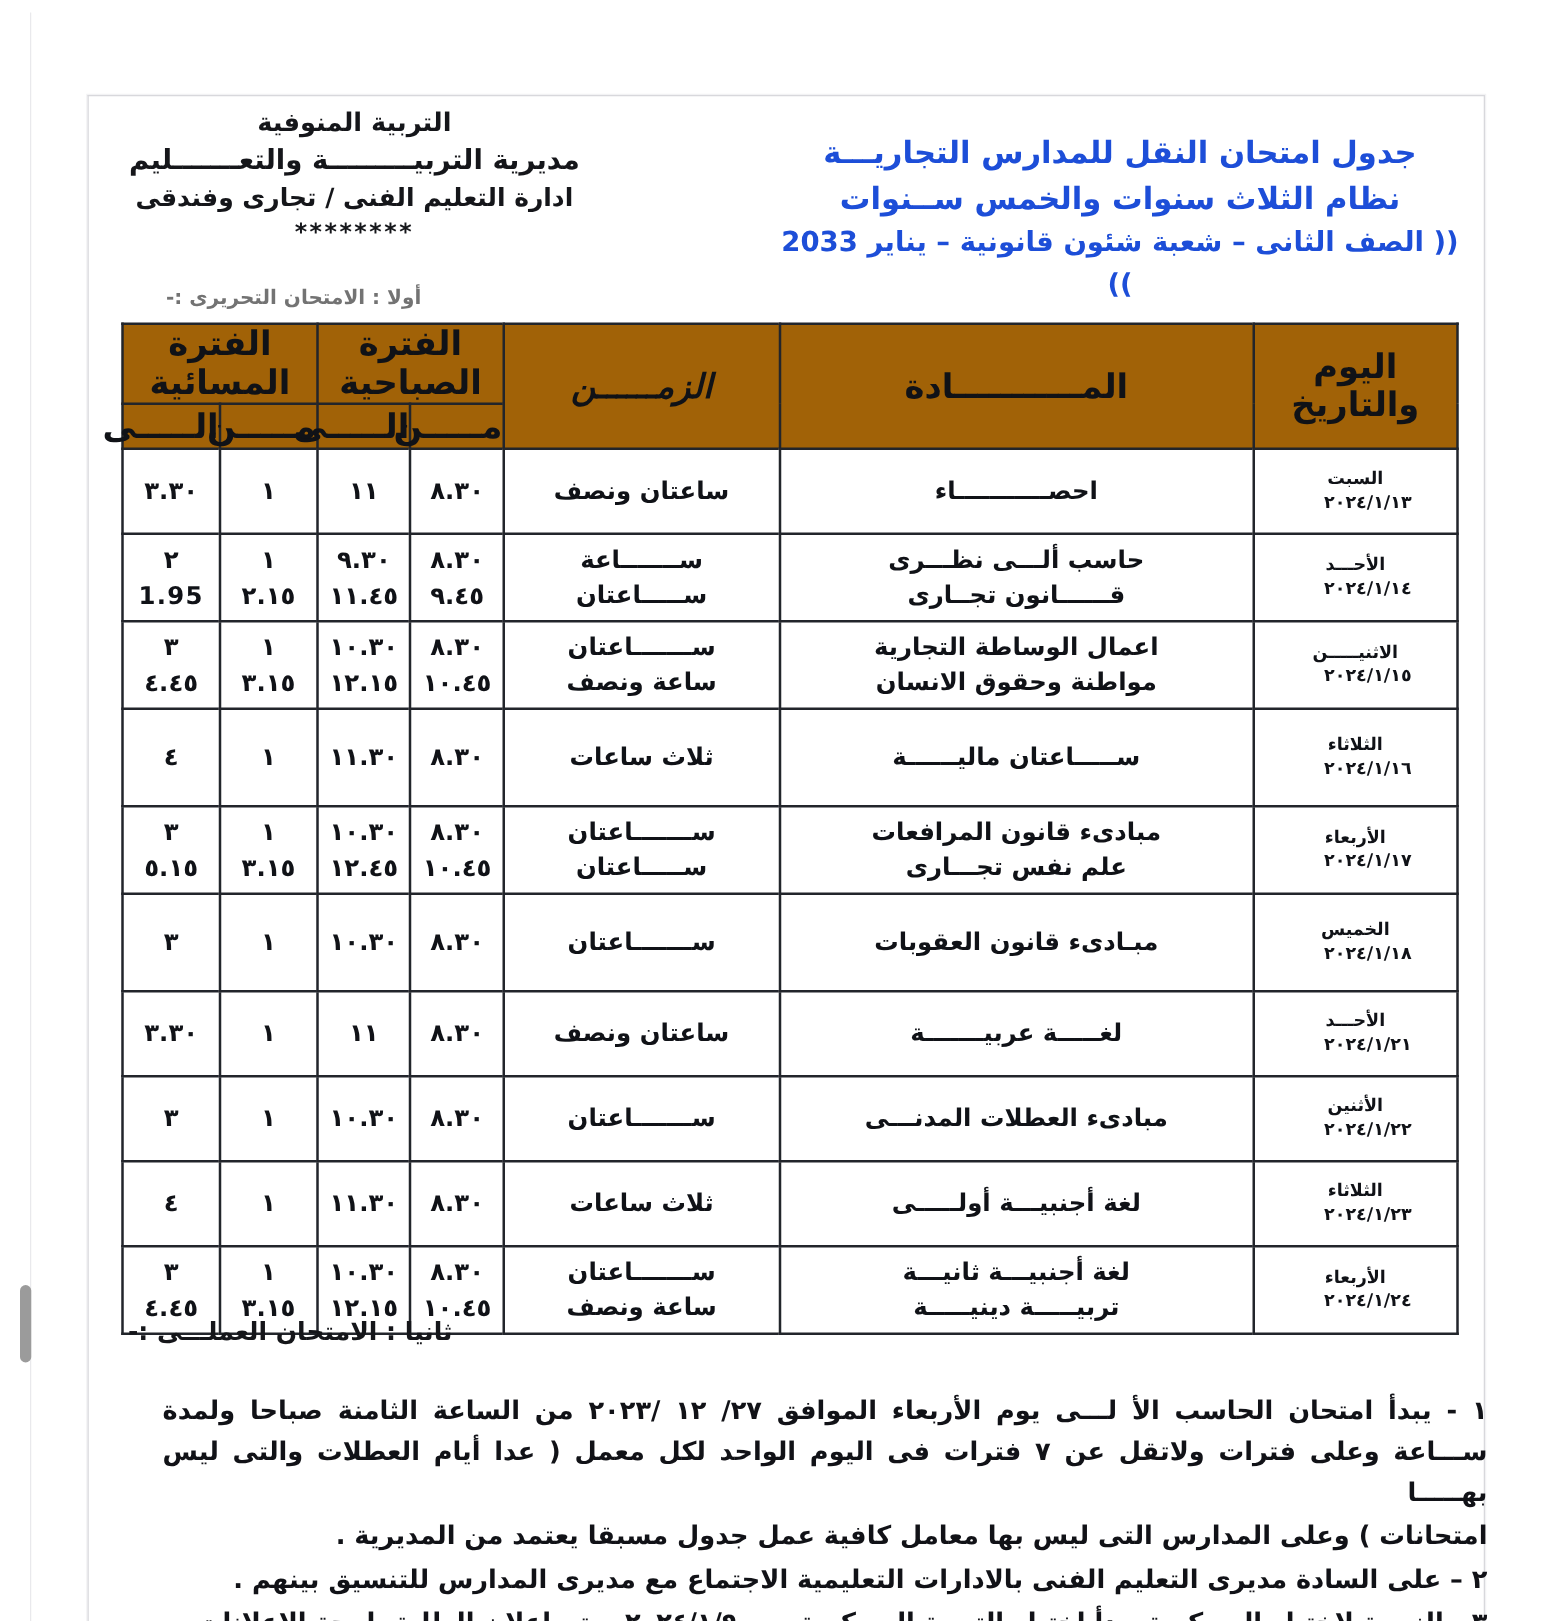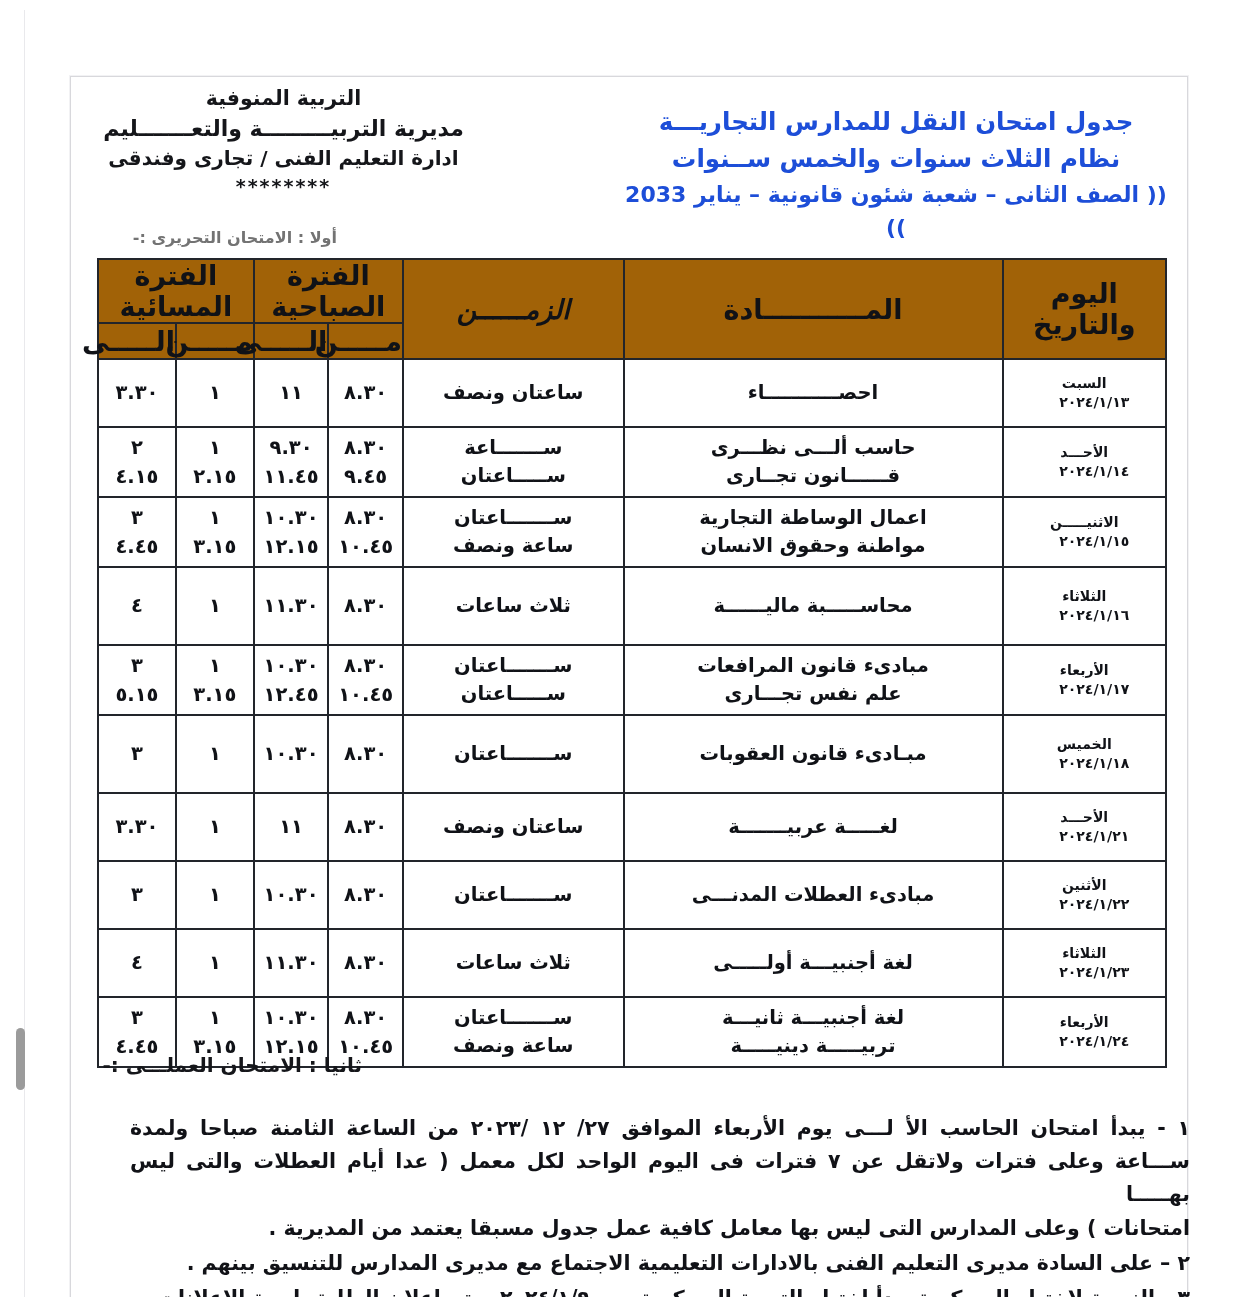--- a/index.html
+++ b/index.html
@@ -233,21 +233,21 @@
             <td class="c-num">
               <span class="ln">٩.٣٠</span>
               <span class="ln">١١.٤٥</span>
             </td>
             <td class="c-num">
               <span class="ln">١</span>
               <span class="ln">٢.١٥</span>
             </td>
             <td class="c-num">
               <span class="ln">٢</span>
-              <span class="ln">٤.١٥</span>
+              <span class="ln">1.95</span>
             </td>
           </tr>
           <tr class="r-double">
             <td class="c-date">
               <span class="dname">الاثنيـــــن</span>
               <span class="ddate">٢٠٢٤/١/١٥</span>
             </td>
             <td class="c-subj">
               <span class="ln">اعمال الوساطة التجارية</span>
               <span class="ln">مواطنة وحقوق الانسان</span>
@@ -272,21 +272,21 @@
               <span class="ln">٣</span>
               <span class="ln">٤.٤٥</span>
             </td>
           </tr>
           <tr class="r-tall">
             <td class="c-date">
               <span class="dname">الثلاثاء</span>
               <span class="ddate">٢٠٢٤/١/١٦</span>
             </td>
             <td class="c-subj">
-              <span class="ln">محاســـــبة ماليــــــة</span>
+              <span class="ln">ســـــاعتان ماليــــــة</span>
             </td>
             <td class="c-dur">
               <span class="ln">ثلاث ساعات</span>
             </td>
             <td class="c-num">
               <span class="ln">٨.٣٠</span>
             </td>
             <td class="c-num">
               <span class="ln">١١.٣٠</span>
             </td>

